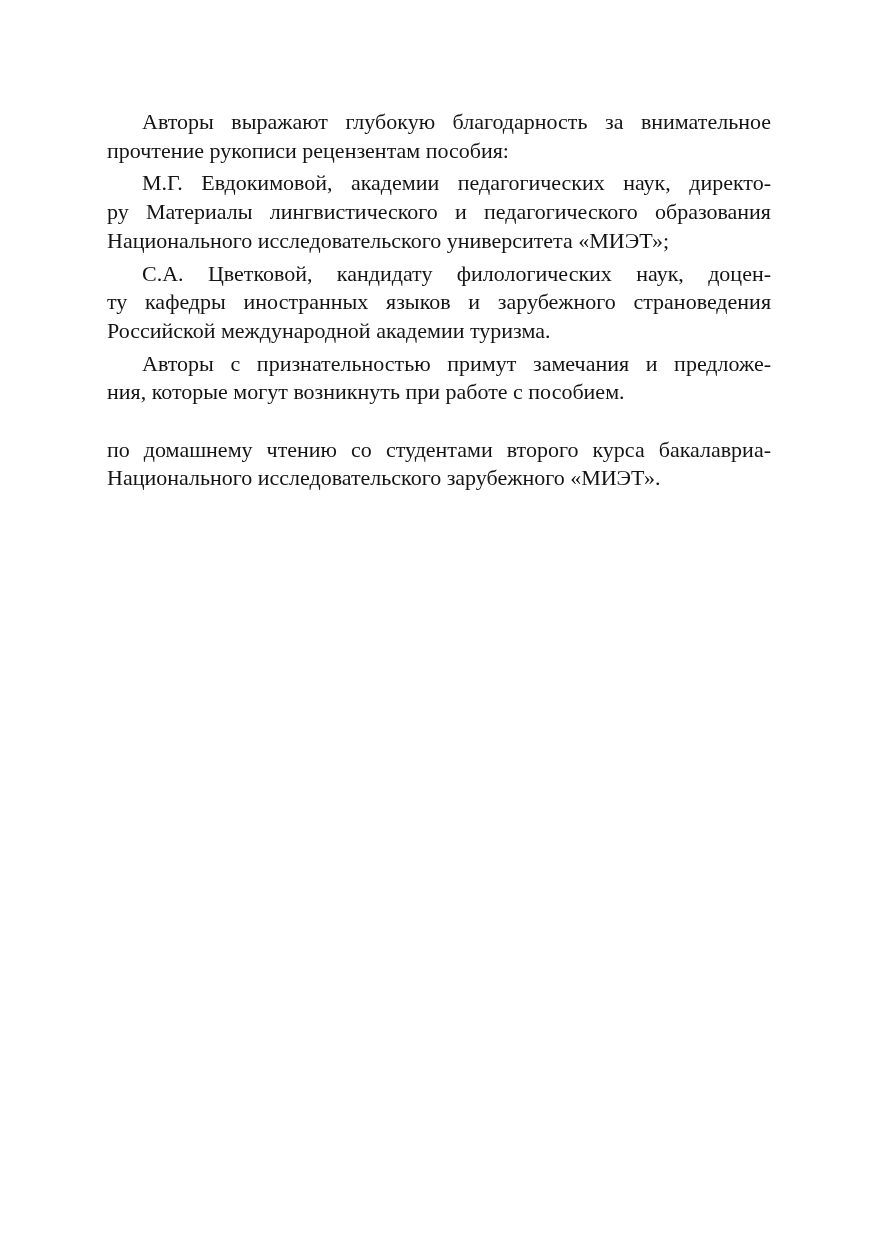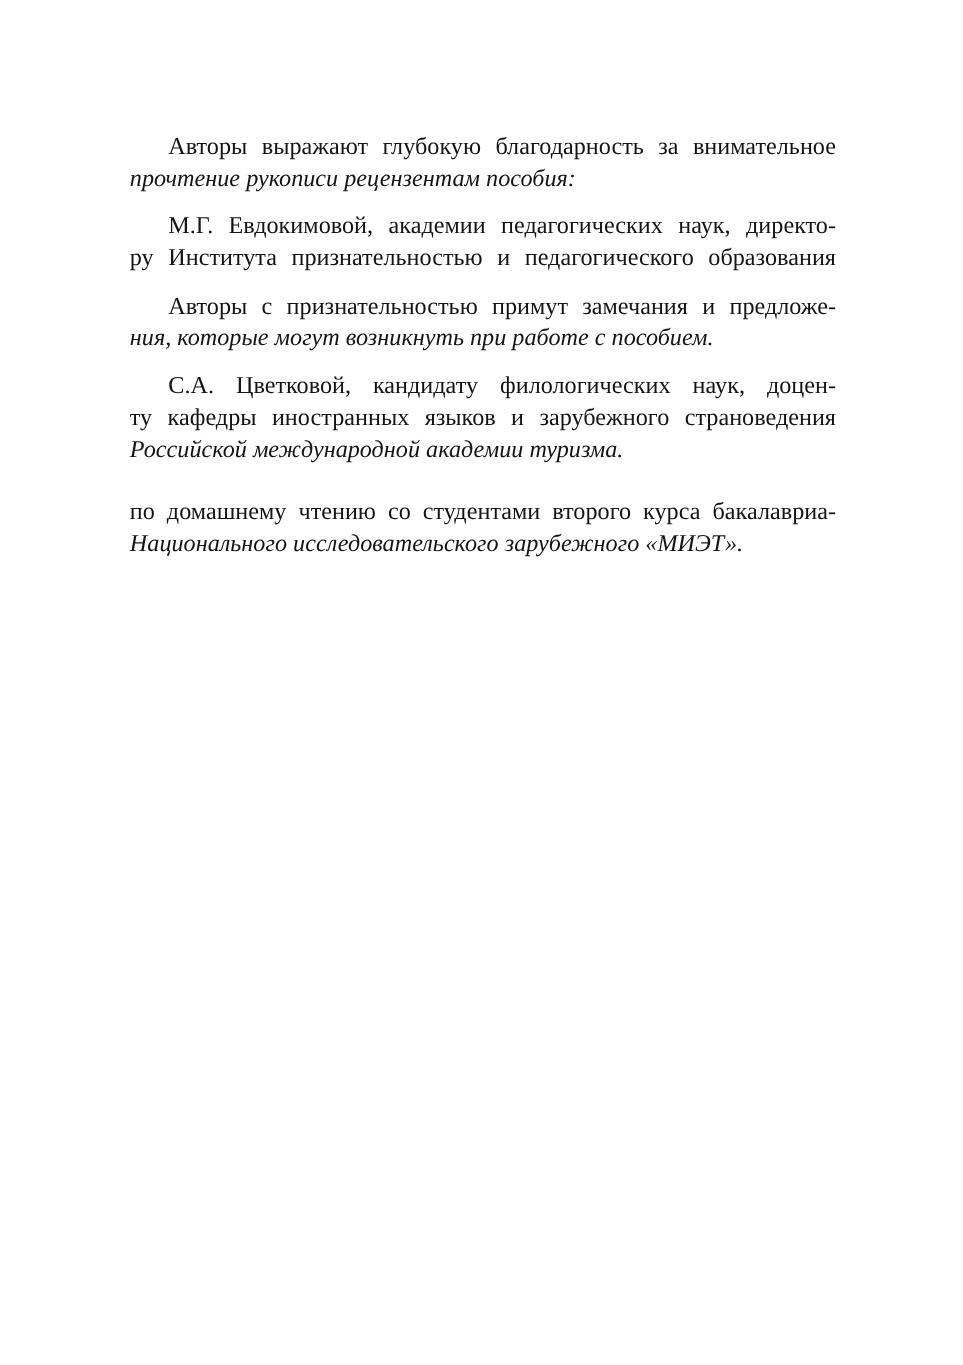--- a/index.html
+++ b/index.html
@@ -17,63 +17,63 @@
     position: absolute;
     top: 104px;
     left: 103px;
     width: 672px;
     font-family: "Liberation Serif", "DejaVu Serif", serif;
     font-size: 22px;
     line-height: 28.7px;
     color: #141414;
   }
   .para {
-    margin: 15px;
+    margin: 4px;
     padding: 0;
   }
   .para.gap-before {
     margin-top: 28.7px;
   }
   .line {
     text-align: justify;
     text-align-last: justify;
   }
   .line.last {
     text-align: center;
     text-align-last: left;
-    font-style: italic;
   }
   .line.indent {
     text-indent: 35px;
   }
 </style>
 </head>
 <body>
 
 <div class="text-block">
 
   <div class="para">
     <div class="line indent">Авторы выражают глубокую благодарность за внимательное</div>
     <div class="line last">прочтение рукописи рецензентам пособия:</div>
   </div>
 
   <div class="para">
     <div class="line indent">М.Г. Евдокимовой, академии педагогических наук, директо-</div>
-    <div class="line">ру Института признательностью и педагогического образования</div>
-  </div>
-
-  <div class="para">
-    <div class="line indent">Авторы с признательностью примут замечания и предложе-</div>
-    <div class="line last">ния, которые могут возникнуть при работе с пособием.</div>
+    <div class="line">ру Материалы лингвистического и педагогического образования</div>
+    <div class="line last">Национального исследовательского университета «МИЭТ»;</div>
   </div>
 
   <div class="para">
     <div class="line indent">С.А. Цветковой, кандидату филологических наук, доцен-</div>
     <div class="line">ту кафедры иностранных языков и зарубежного страноведения</div>
     <div class="line last">Российской международной академии туризма.</div>
+  </div>
+
+  <div class="para">
+    <div class="line indent">Авторы с признательностью примут замечания и предложе-</div>
+    <div class="line last">ния, которые могут возникнуть при работе с пособием.</div>
   </div>
 
   <div class="para gap-before">
     <div class="line">по домашнему чтению со студентами второго курса бакалавриа-</div>
     <div class="line last">Национального исследовательского зарубежного «МИЭТ».</div>
   </div>
 
 </div>
 
 </body></html>

